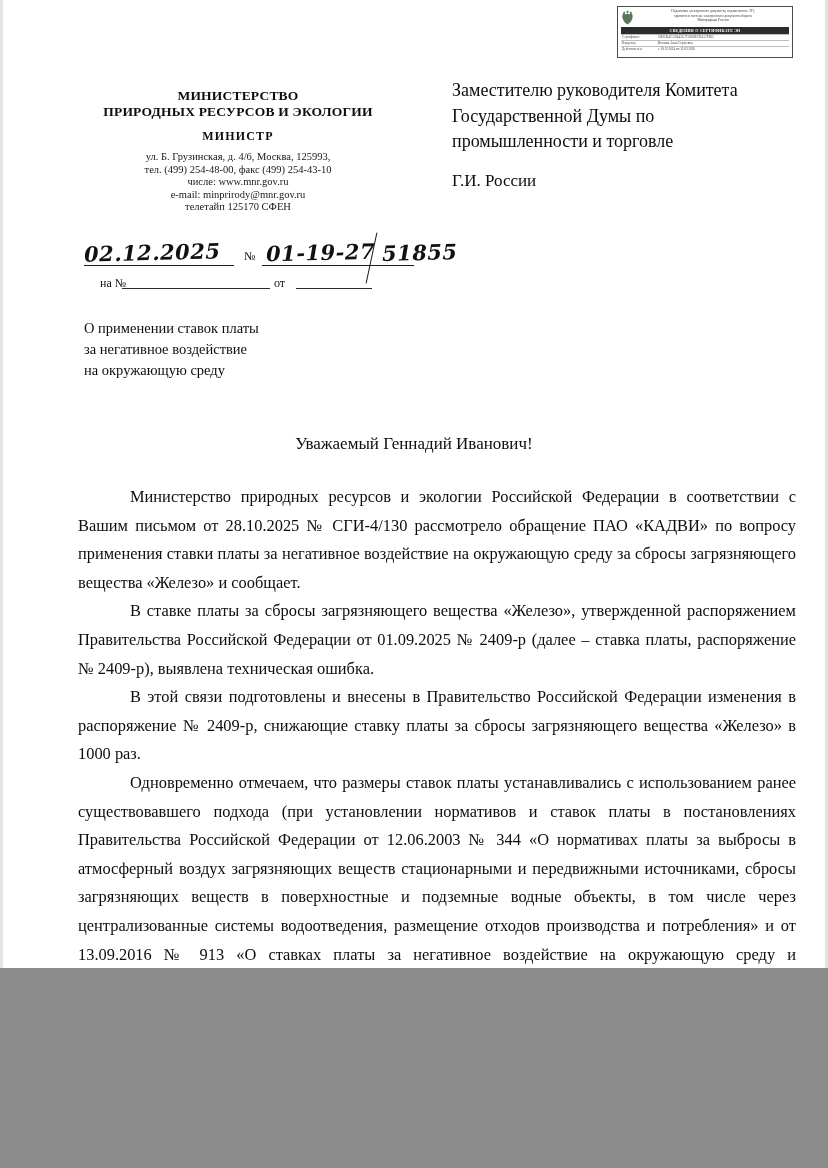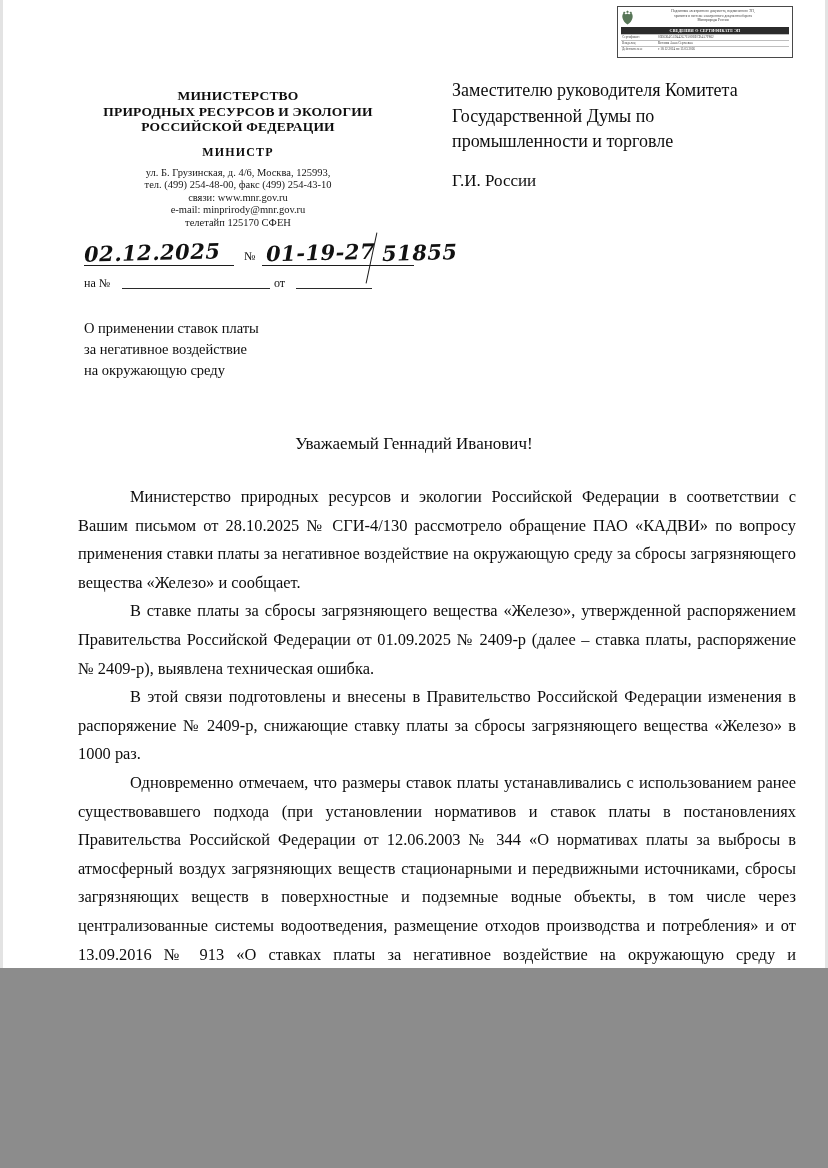--- a/index.html
+++ b/index.html
@@ -186,21 +186,21 @@
     transform: rotate(12deg);
   }
   .reg-on-line {
     position: absolute;
     left: 0px;
     top: 34px;
     width: 330px;
     height: 18px;
     font-size: 12px;
   }
-  .reg-on-label { position: absolute; left: 0; top: 2px; }
+  .reg-on-label { position: absolute; left: 16px; top: 2px; }
   .reg-on-rule1 {
     position: absolute; left: 38px; top: 14px; width: 148px;
     border-bottom: 1.3px solid #2a2a2a;
   }
   .reg-ot-label { position: absolute; left: 190px; top: 2px; text-align: right; }
   .reg-ot-rule {
     position: absolute; left: 212px; top: 14px; width: 76px;
     border-bottom: 1.3px solid #2a2a2a;
   }
 
@@ -297,26 +297,25 @@
     </div>
     <div class="cert-row">
       <div class="cert-key">Действителен:</div>
       <div class="cert-val">с 18.12.2024 по 13.03.2026</div>
     </div>
   </div>
 
   <div class="letterhead">
     <div class="lh-org">МИНИСТЕРСТВО</div>
     <div class="lh-org">ПРИРОДНЫХ РЕСУРСОВ И ЭКОЛОГИИ</div>
-    <div class="lh-org">РОССИЙСКОЙ ФЕДЕРАЦИИ</div>
     <div class="lh-minister">МИНИСТР</div>
     <div class="lh-contacts">
       <div>ул. Б. Грузинская, д. 4/6, Москва, 125993,</div>
       <div>тел. (499) 254-48-00, факс (499) 254-43-10</div>
-      <div>связи: www.mnr.gov.ru</div>
+      <div>числе: www.mnr.gov.ru</div>
       <div>e-mail: minprirody@mnr.gov.ru</div>
       <div>телетайп 125170 СФЕН</div>
     </div>
   </div>
 
   <div class="reg-block">
     <div class="reg-line">
       <span class="hand reg-date">02.12.2025</span>
       <span class="reg-date-rule"></span>
       <span class="reg-no-label">№</span>

